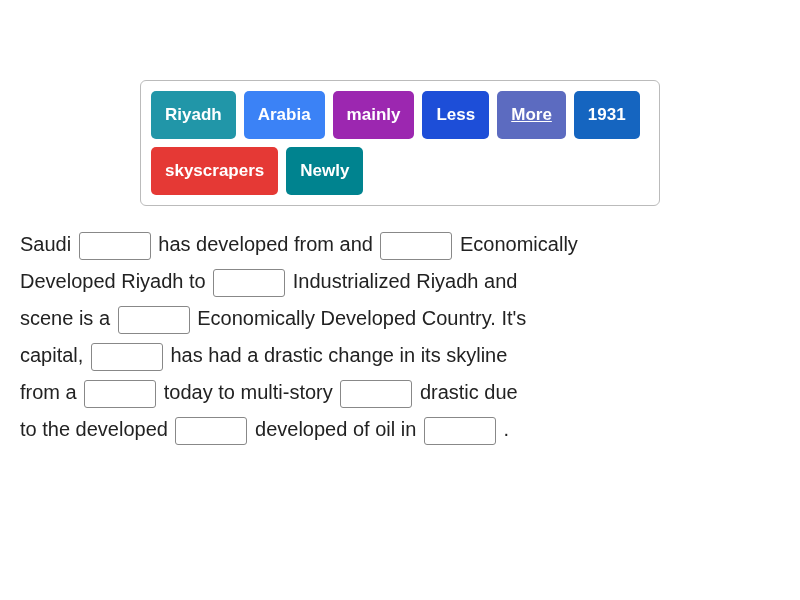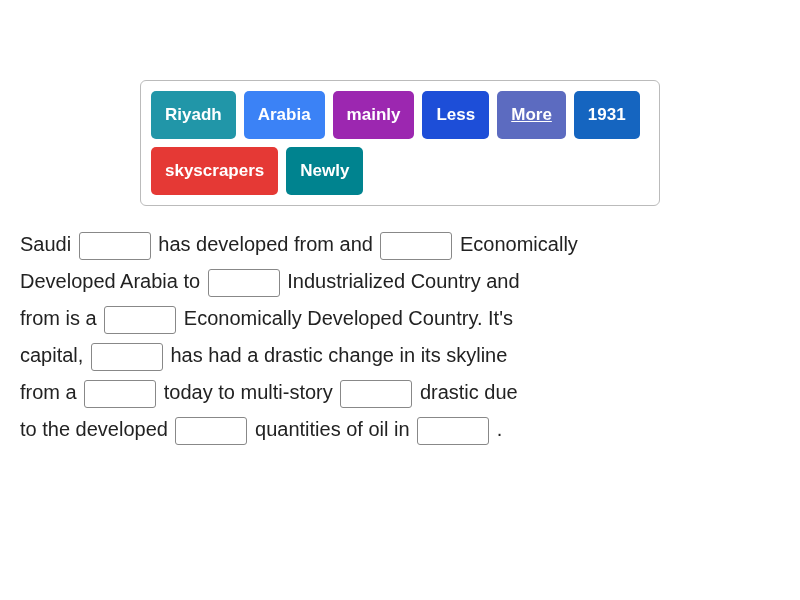--- a/index.html
+++ b/index.html
@@ -85,32 +85,32 @@
   <span class="word-chip chip-skyscrapers">skyscrapers</span>
   <span class="word-chip chip-newly">Newly</span>
 </div>
 
 <div class="text-area">
   <span>Saudi</span>
   <span class="blank blank-sm"></span>
   <span> has developed from and </span>
   <span class="blank blank-sm"></span>
   <span> Economically</span><br>
-  <span>Developed Arabia to </span>
+  <span>Developed Riyadh to </span>
   <span class="blank blank-sm"></span>
-  <span> Industrialized Country and</span><br>
-  <span>from is a </span>
+  <span> Industrialized Riyadh and</span><br>
+  <span>scene is a </span>
   <span class="blank blank-sm"></span>
   <span> Economically Developed Country. It's</span><br>
   <span>capital, </span>
   <span class="blank blank-sm"></span>
   <span> has had a drastic change in its skyline</span><br>
   <span>from a </span>
   <span class="blank blank-sm"></span>
   <span> today to multi-story </span>
   <span class="blank blank-sm"></span>
   <span> drastic due</span><br>
   <span>to the developed </span>
   <span class="blank blank-sm"></span>
-  <span> quantities of oil in </span>
+  <span> developed of oil in </span>
   <span class="blank blank-sm"></span>
   <span>.</span>
 </div>
 
 </body></html>

